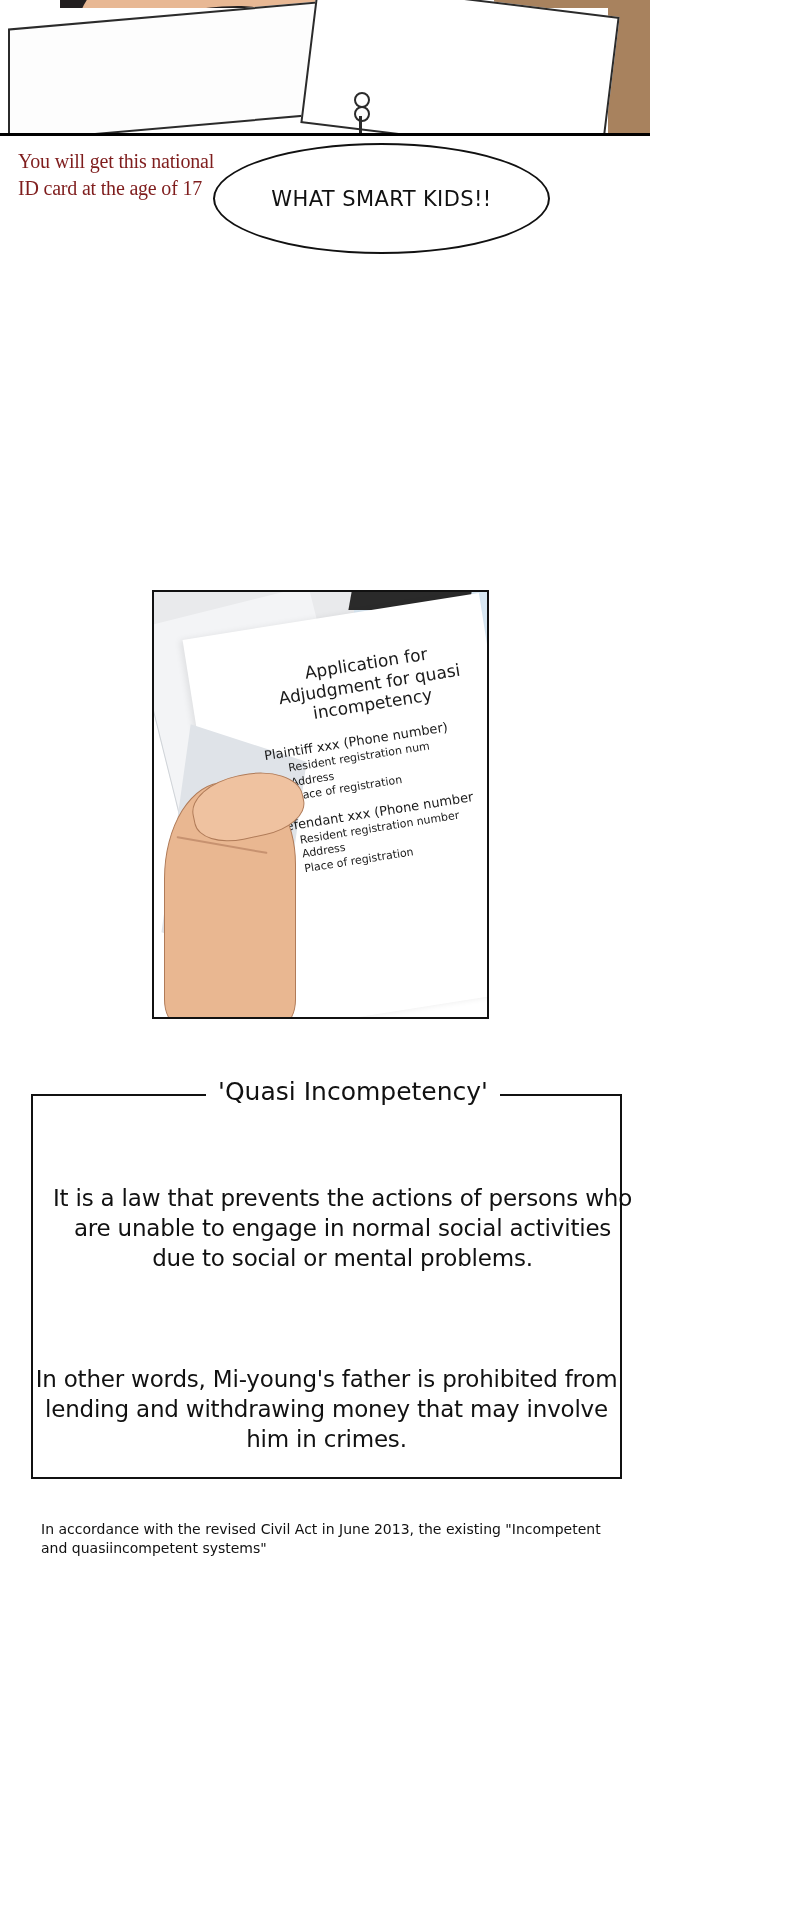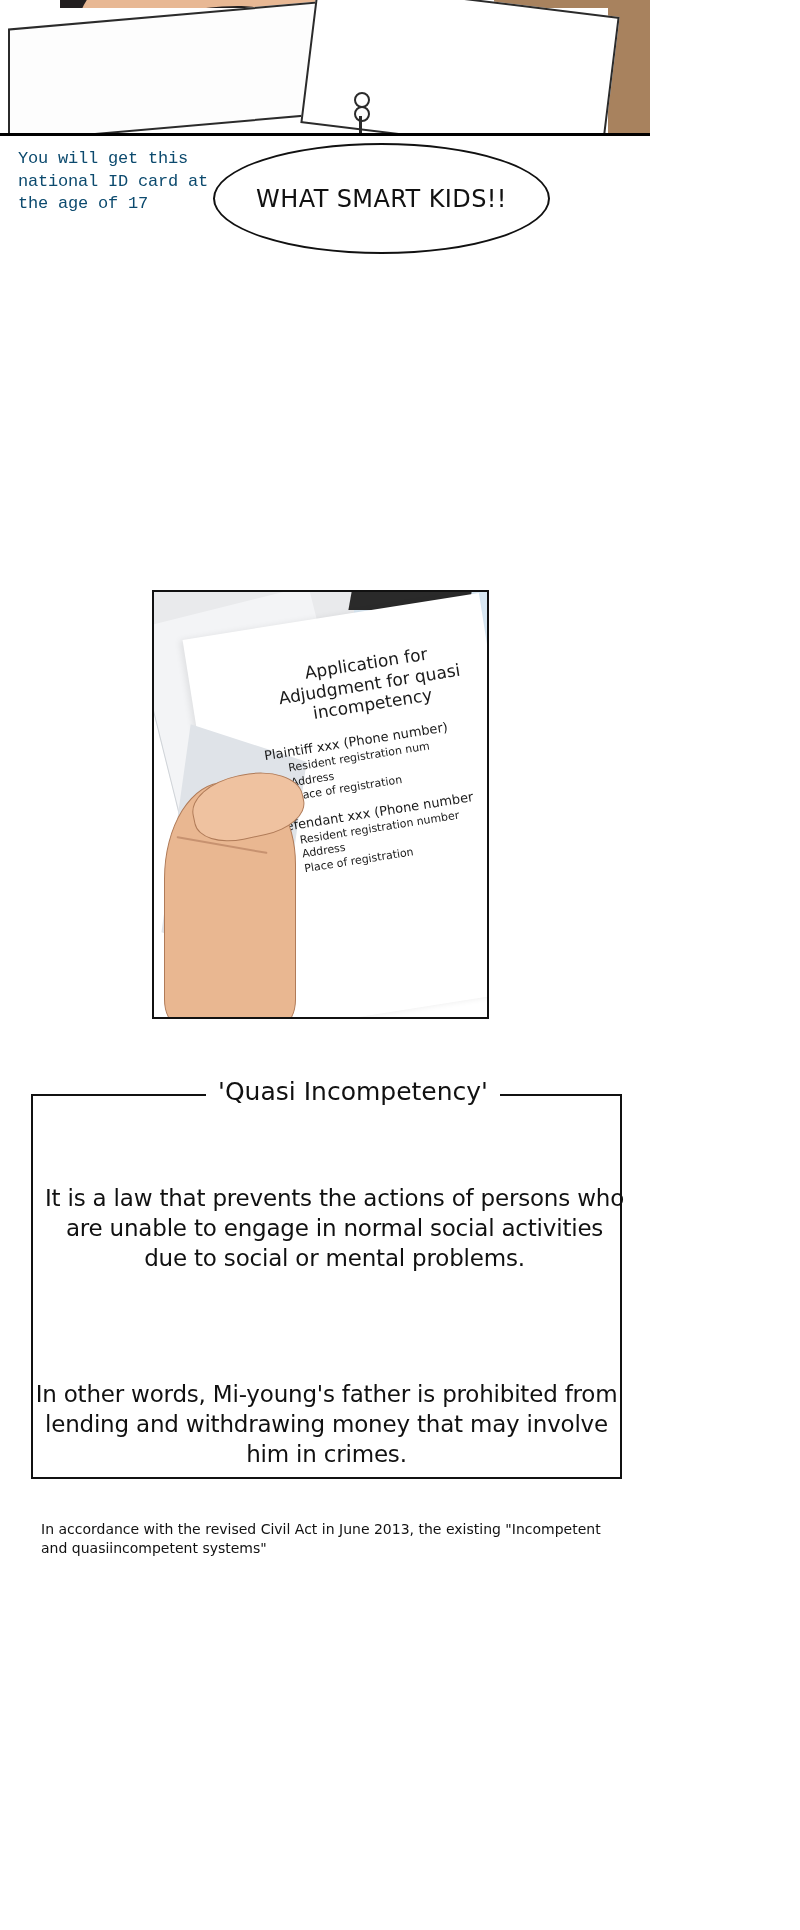--- a/index.html
+++ b/index.html
@@ -159,42 +159,42 @@
     left: 7px; top: 24px;
     width: 3px; height: 18px;
     background: #2b2b2b;
   }
 
   
   .caption-left {
     position: absolute;
     left: 18px; top: 148px;
     width: 200px;
-    font-family: Liberation Mono, monospace;
-    font-size: 17px;
+    font-family: Liberation Serif, serif;
+    font-size: 20px;
     line-height: 1.33;
-    color: #0c4a6e;
+    color: #7f1d1d;
     letter-spacing: -0.2px;
   }
 
   
   .balloon {
     position: absolute;
     left: 213px; top: 143px;
     width: 333px; height: 107px;
     border: 2.5px solid #111;
     border-radius: 50%;
     background: #fff;
     display: flex;
     align-items: center;
     justify-content: center;
   }
   .balloon span {
     font-family: "DejaVu Sans", sans-serif;
-    font-size: 24px;
+    font-size: 21px;
     color: #111;
     letter-spacing: 0.4px;
     white-space: nowrap;
   }
 
   
   .panel-doc {
     position: absolute;
     left: 152px; top: 590px;
     width: 333px; height: 425px;
@@ -321,22 +321,22 @@
   .explain-p {
     position: absolute;
     width: 100%;
     text-align: center;
     font-family: "DejaVu Sans", sans-serif;
     color: #111;
     font-size: 23px;
     line-height: 1.30;
     letter-spacing: -0.2px;
   }
-  .explain-p1 { left: 8px; top: 88px; }
-  .explain-p2 { left: 0; top: 284px; }
+  .explain-p1 { left: 16px; top: 88px; }
+  .explain-p2 { left: 0; top: 269px; }
 
   
   .footnote {
     position: absolute;
     left: 41px; top: 1520px;
     width: 560px;
     font-family: "DejaVu Sans", sans-serif;
     font-size: 14px;
     line-height: 1.38;
     color: #111;

